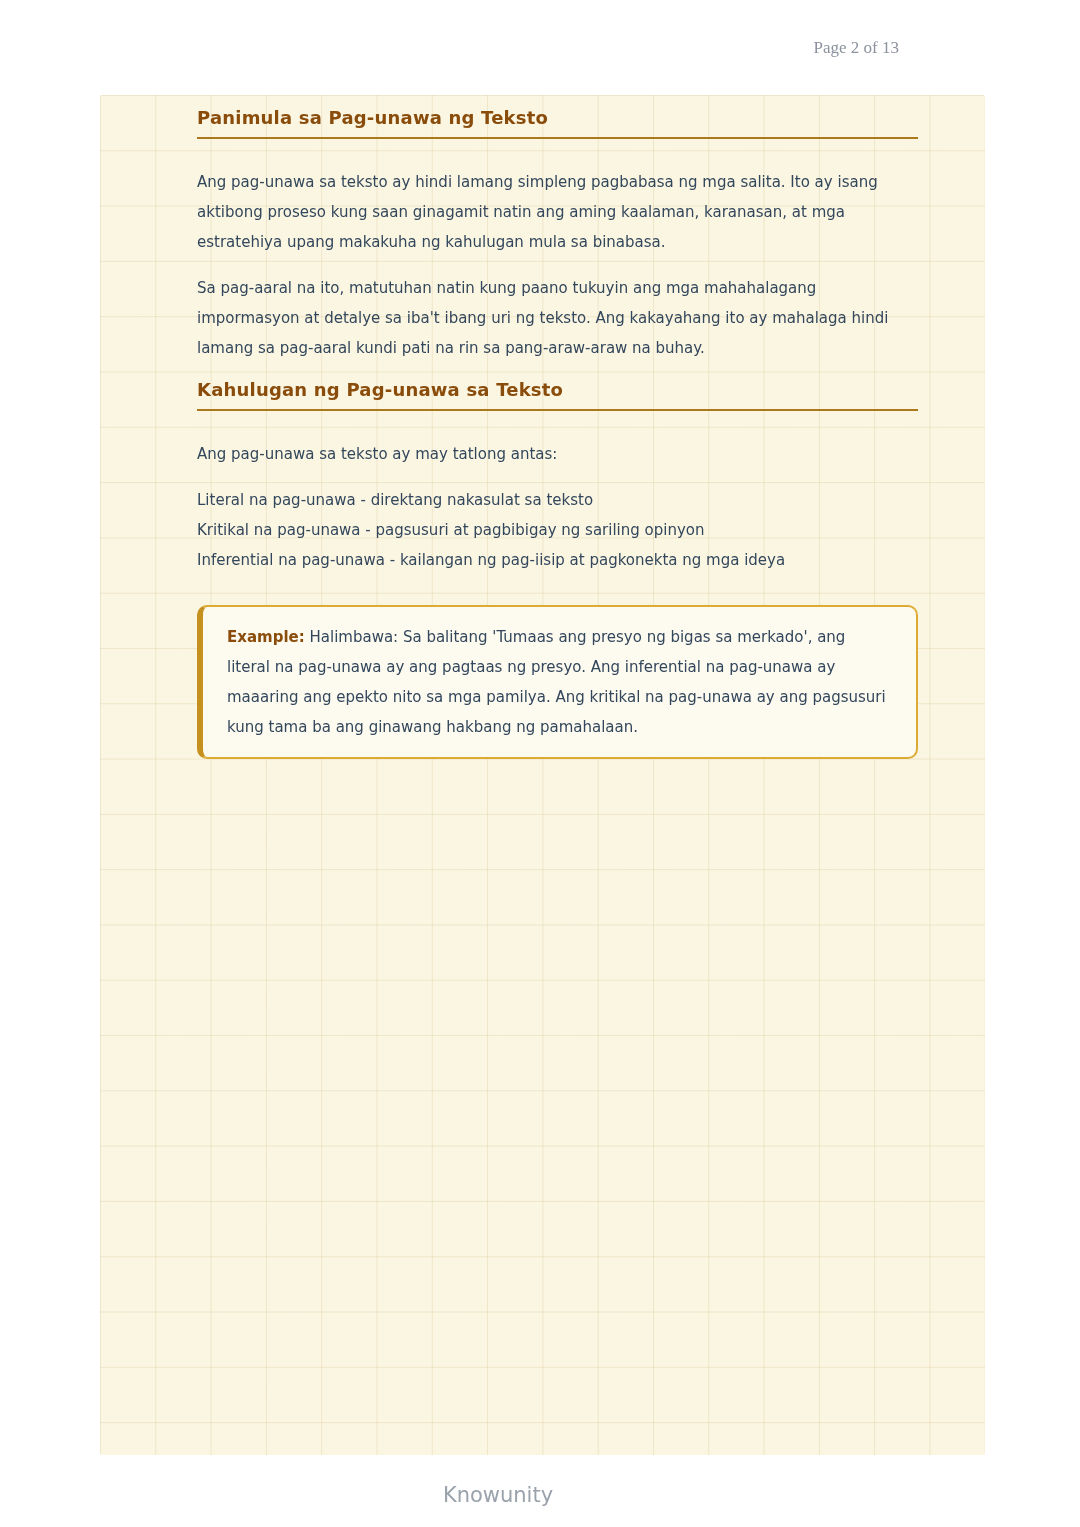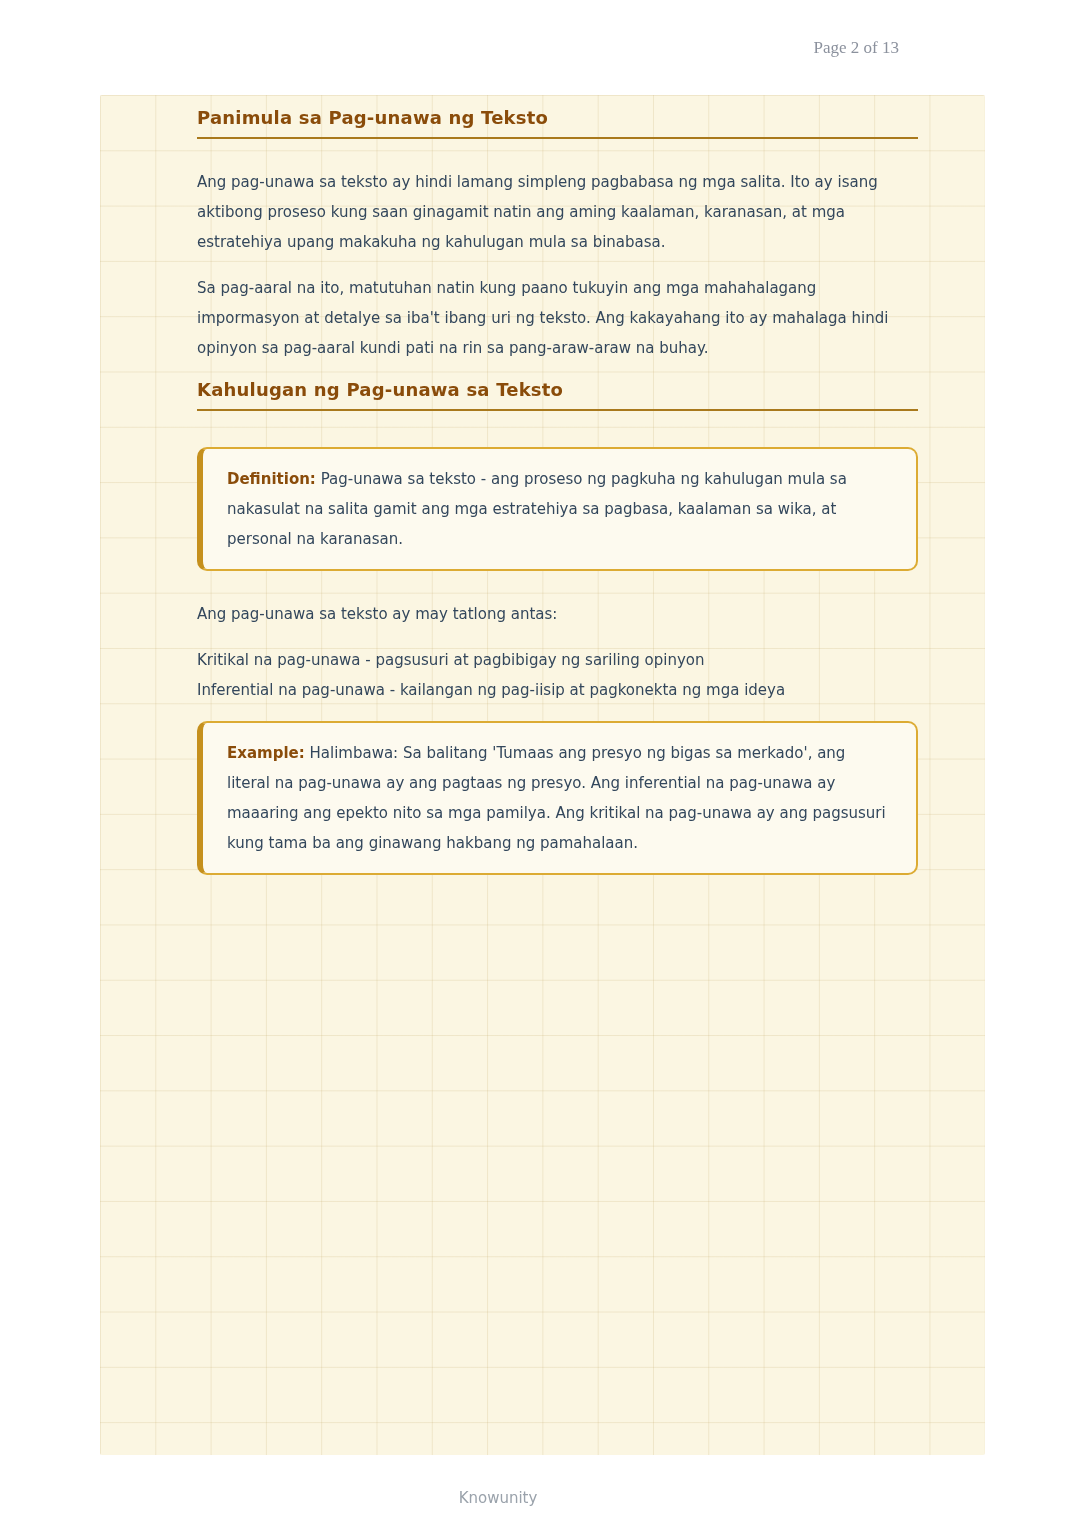--- a/index.html
+++ b/index.html
@@ -55,56 +55,54 @@
     border: 2px solid #dcab33;
     border-left: 6px solid #c5901d;
     border-radius: 10px;
     padding: 15px 24px;
     margin: 36px 0 28px 0;
   }
   .callout p.body { margin: 0; }
   .callout-label { color: #8a4c0a; font-weight: bold; }
   .levels { margin-top: 10px; }
   .levels .level { margin: 0; }
-  .example-box { margin-top: 16px; }
+  .example-box { margin-top: 30px; }
   .footer {
     position: absolute;
     left: 0;
     bottom: 20px;
     width: 100%;
     text-align: center;
-    font-size: 15px;
+    font-size: 21px;
     color: #9aa2ab;
   }
 </style>
 </head>
 <body>
 
 <div class="canvas">
 
   <div class="page-indicator">Page 2 of 13</div>
 
   <div class="paper">
     <div class="content">
 
       <h2 class="sec-heading">Panimula sa Pag-unawa ng Teksto</h2>
 
       <p class="body">Ang pag-unawa sa teksto ay hindi lamang simpleng pagbabasa ng mga salita. Ito ay isang aktibong proseso kung saan ginagamit natin ang aming kaalaman, karanasan, at mga estratehiya upang makakuha ng kahulugan mula sa binabasa.</p>
 
-      <p class="body">Sa pag-aaral na ito, matutuhan natin kung paano tukuyin ang mga mahahalagang impormasyon at detalye sa iba't ibang uri ng teksto. Ang kakayahang ito ay mahalaga hindi opinyon sa pag-aaral kundi pati na rin sa pang-araw-araw na buhay.</p>
+      <p class="body">Sa pag-aaral na ito, matutuhan natin kung paano tukuyin ang mga mahahalagang impormasyon at detalye sa iba't ibang uri ng teksto. Ang kakayahang ito ay mahalaga hindi lamang sa pag-aaral kundi pati na rin sa pang-araw-araw na buhay.</p>
 
       <h2 class="sec-heading mt">Kahulugan ng Pag-unawa sa Teksto</h2>
 
-      <div class="callout">
-        <p class="body"><strong class="callout-label">Definition:</strong> <span>Pag-unawa sa teksto - ang proseso ng pagkuha ng kahulugan mula sa nakasulat na salita gamit ang mga estratehiya sa pagbasa, kaalaman sa wika, at personal na karanasan.</span></p>
-      </div>
 
       <p class="body">Ang pag-unawa sa teksto ay may tatlong antas:</p>
 
       <div class="levels">
+        <div class="body level">Literal na pag-unawa - direktang nakasulat sa teksto</div>
         <div class="body level">Kritikal na pag-unawa - pagsusuri at pagbibigay ng sariling opinyon</div>
         <div class="body level">Inferential na pag-unawa - kailangan ng pag-iisip at pagkonekta ng mga ideya</div>
       </div>
 
       <div class="callout example-box">
         <p class="body"><strong class="callout-label">Example:</strong> <span>Halimbawa: Sa balitang 'Tumaas ang presyo ng bigas sa merkado', ang literal na pag-unawa ay ang pagtaas ng presyo. Ang inferential na pag-unawa ay maaaring ang epekto nito sa mga pamilya. Ang kritikal na pag-unawa ay ang pagsusuri kung tama ba ang ginawang hakbang ng pamahalaan.</span></p>
       </div>
 
     </div>
   </div>

